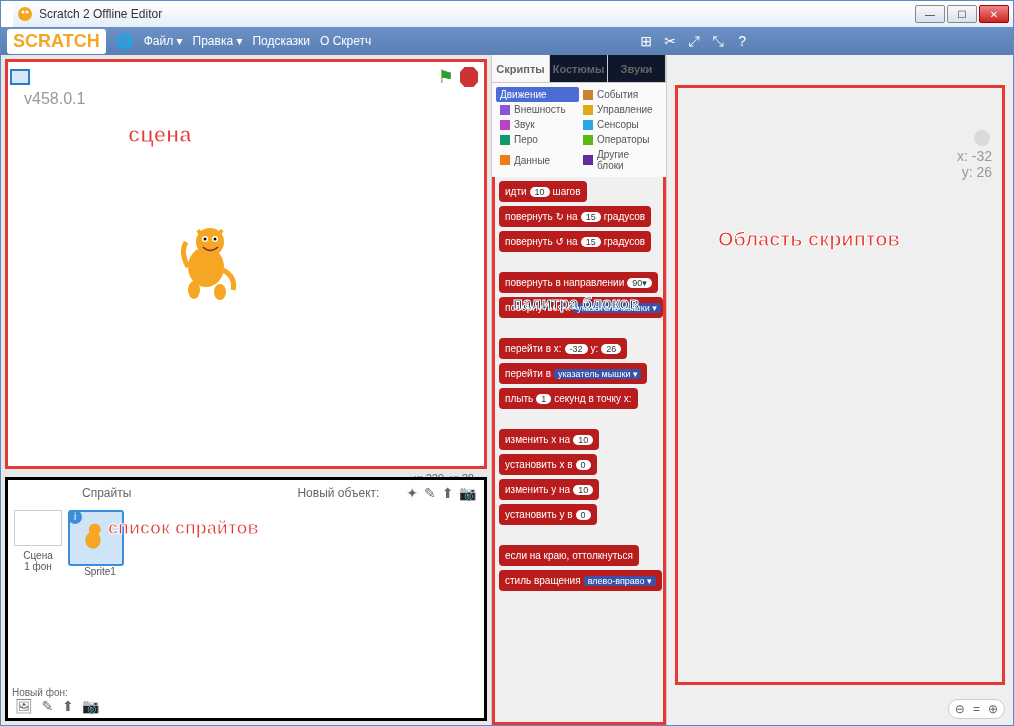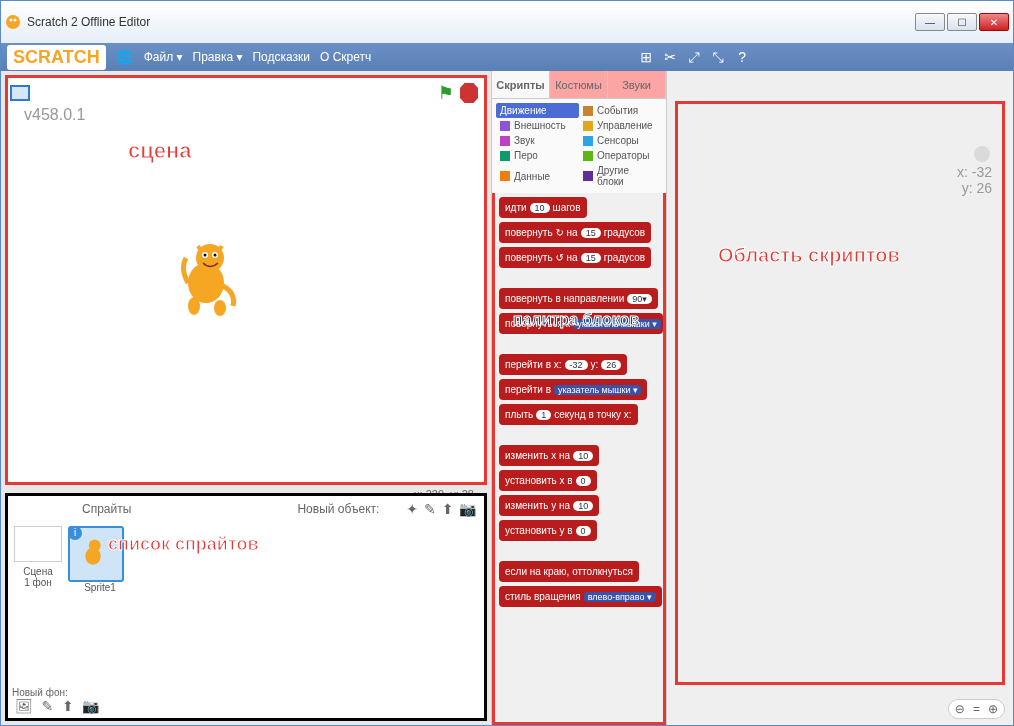--- a/index.html
+++ b/index.html
@@ -1,19 +1,19 @@
 <!DOCTYPE html>
 <html><head>
 <meta charset="utf-8">
 <style>
 * { margin: 0; padding: 0; box-sizing: border-box; font-family: Arial, sans-serif; }
 body { background: #fff; width: 1014px; height: 726px; overflow: hidden; }
 
 .win-frame { border: 1px solid #5a8bc7; height: 726px; display: flex; flex-direction: column; }
-.titlebar { background: linear-gradient(#fff,#e6eef8); height: 42px; display: flex; align-items: center; padding: 0 4px; font-size: 12px; color: #333; }
+.titlebar { background: linear-gradient(#fff,#e6eef8); height: 26px; display: flex; align-items: center; padding: 0 4px; font-size: 12px; color: #333; margin-left: 12px; }
 .titlebar .ticon { width: 16px; height: 16px; margin-right: 6px; display: inline-block; }
 .titlebar .ticon svg { width:16px; height:16px; }
 .win-btns { margin-left: auto; display: flex; gap: 2px; }
 .win-btn { width: 30px; height: 18px; border: 1px solid #888; border-radius: 2px; display:flex; align-items:center; justify-content:center; font-size:10px; background: linear-gradient(#f8f8f8,#d8e2ee); }
 .win-btn.close { background: linear-gradient(#e88,#c22); color:#fff; border-color:#a00; }
 
 .menubar { background: linear-gradient(#6b90c5,#5a7fb4); height: 28px; display:flex; align-items:center; color:#fff; font-size:12px; padding:0 6px; gap:10px; }
 .menubar .logo { font-weight:bold; color:#f5a623; font-size:18px; text-shadow:1px 1px #fff; background:#fff; padding:2px 6px; border-radius:3px; }
 .menubar .mitem { cursor:pointer; white-space:nowrap; }
 .menubar .icon { width:18px; height:18px; display:inline-flex; align-items:center; justify-content:center; font-size:14px; }
@@ -45,21 +45,21 @@
 .stage-thumb .bg { width:48px; height:36px; background:#fff; border:1px solid #ccc; margin:0 auto 4px; }
 .sprite-list { flex:1; position:relative; }
 .sprite-item { width:64px; text-align:center; font-size:10px; color:#555; }
 .sprite-item .thumb { width:56px; height:56px; border:2px solid #3b8ed8; border-radius:3px; background:#cfe5f7; display:flex; align-items:center; justify-content:center; position:relative; }
 .sprite-item .thumb .info { position:absolute; top:-2px; left:-2px; width:14px; height:14px; background:#3b8ed8; color:#fff; border-radius:50%; font-size:10px; line-height:14px; }
 .sprite-list-label { position:absolute; top:8px; left:40px; font-size:18px; font-weight:bold; color:#e53935; -webkit-text-stroke:1px #fff; white-space:nowrap; }
 .new-bg { position:absolute; bottom:4px; left:4px; font-size:10px; color:#666; }
 .new-bg .nicon { margin:0 3px; font-size:14px; }
 
 .tabs { display:flex; background:#e6e6e6; height:28px; border-bottom:1px solid #ccc; }
-.tab { flex:1; font-size:11px; color:#666; display:flex; align-items:center; justify-content:center; border-right:1px solid #ccc; background:#fca5a5; }
+.tab { flex:1; font-size:11px; color:#666; display:flex; align-items:center; justify-content:center; border-right:1px solid #ccc; background:#0f172a;font-weight:bold; }
 .tab.active { background:#f8f8f8; font-weight:bold; }
 
 .cat-grid { display:grid; grid-template-columns:1fr 1fr; padding:4px; gap:0; background:#fafafa; }
 .cat-item { font-size:10px; color:#555; padding:2px 4px; display:flex; align-items:center; }
 .cat-item .sw { width:10px; height:10px; margin-right:4px; }
 .cat-item.active { background:#4a6cd4; color:#fff; border-radius:2px; }
 
 .blocks-area { flex:1; overflow:hidden; padding:4px 0 4px 4px; border:3px solid #e53935; border-top:none; position:relative; background:#f0f0f0; }
 .palette-label { position:absolute; top:118px; left:18px; font-size:16px; font-weight:bold; color:#0c4a6e; -webkit-text-stroke:1px #fff; z-index:5; white-space:nowrap; }
 .mblock { background:#b91c1c; color:#fff; font-size:10px; padding:5px 6px; border-radius:4px; margin-bottom:4px; display:inline-flex; align-items:center; gap:3px; white-space:nowrap; max-width:100%; overflow:hidden; }

